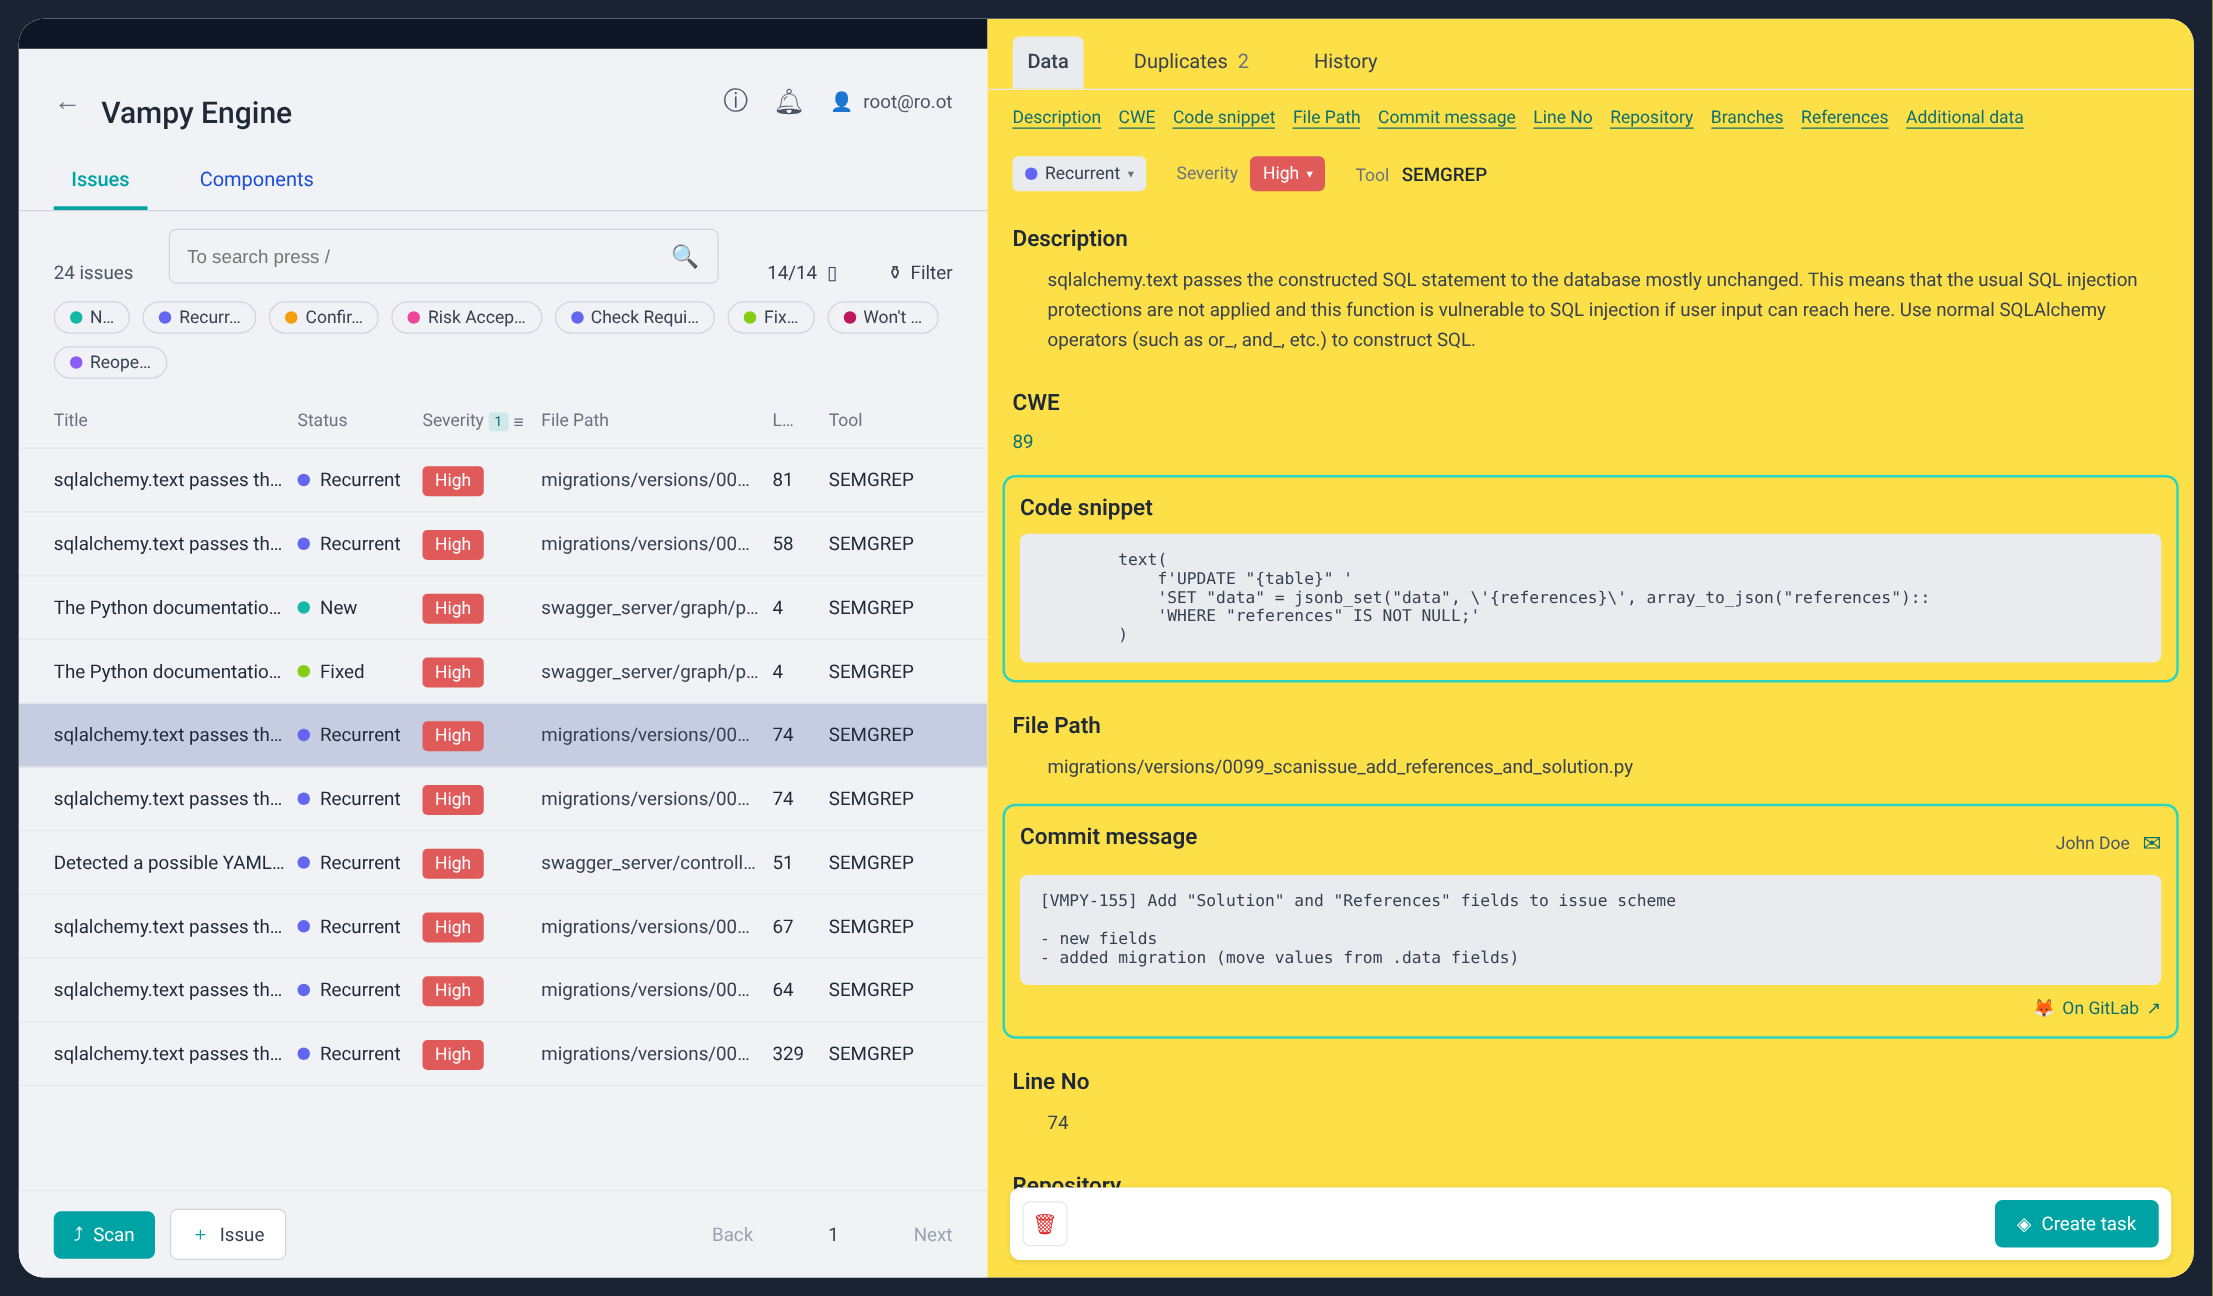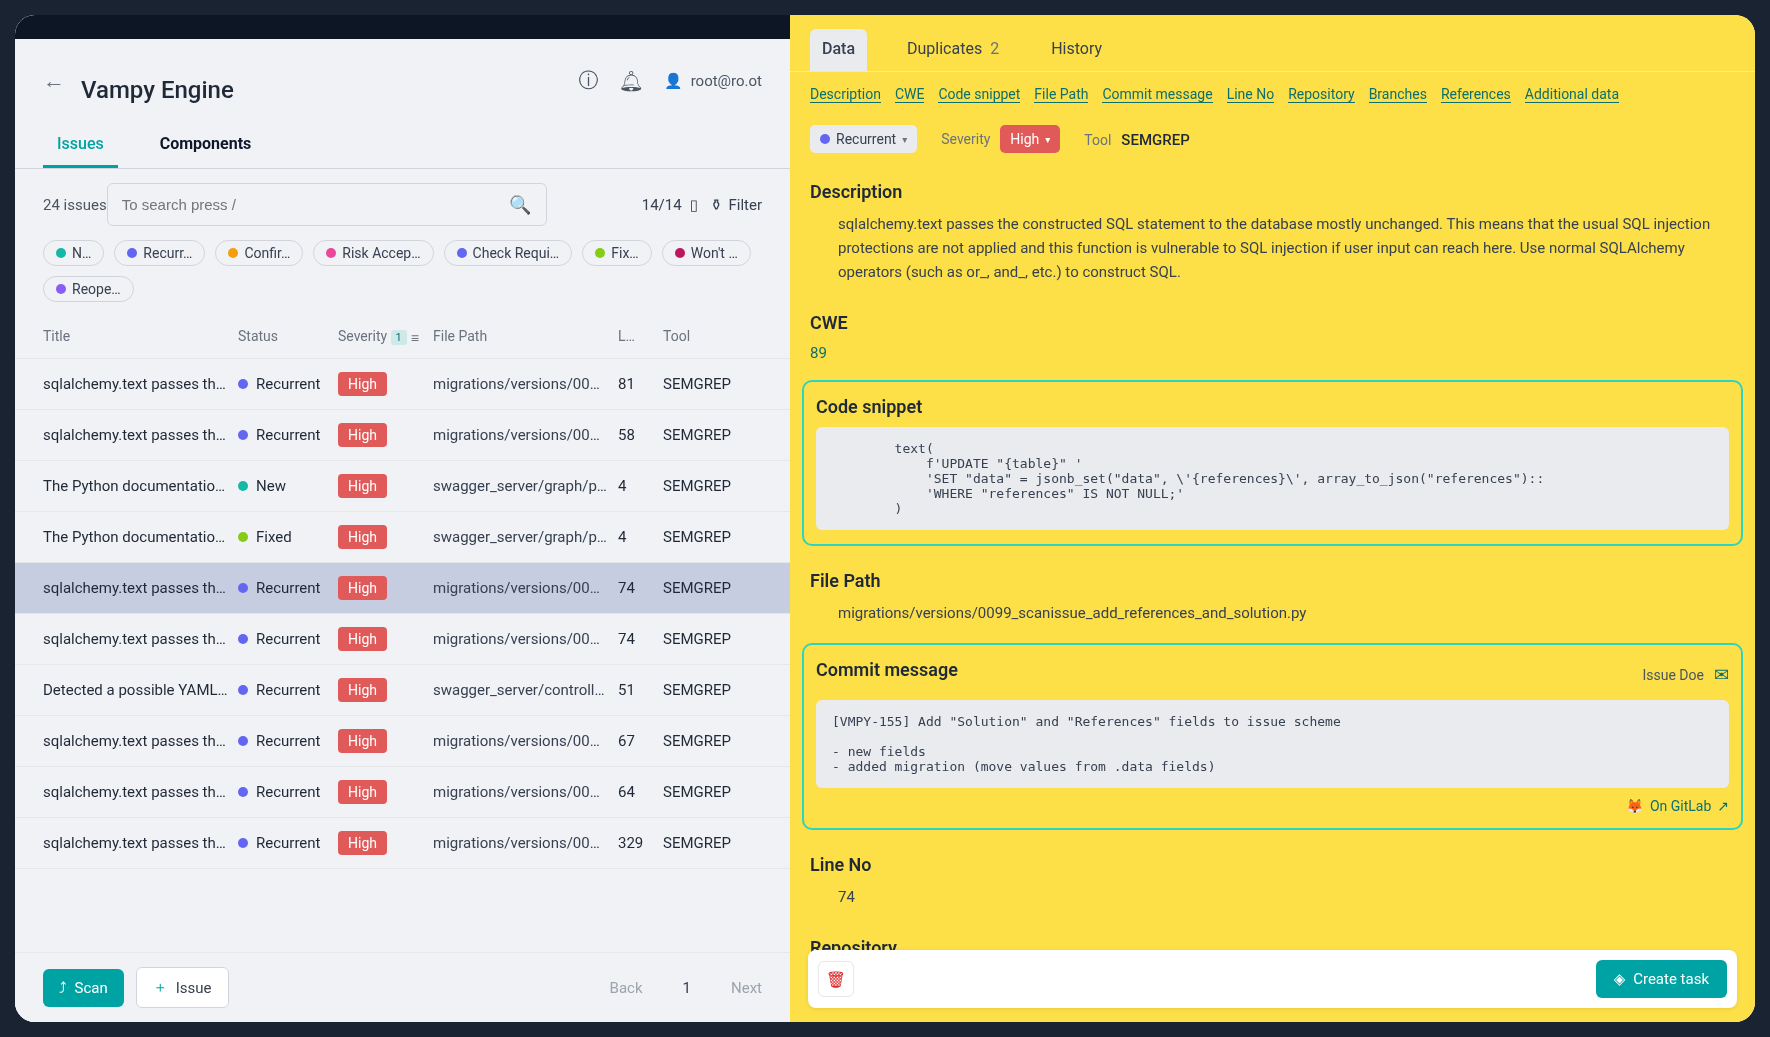--- a/index.html
+++ b/index.html
@@ -13,25 +13,25 @@
 .header { padding: 18px 28px 0 28px; display: flex; align-items: center; justify-content: space-between; }
 .header-left { display: flex; align-items: center; gap: 16px; }
 .back-arrow { color: #6b7280; font-size: 22px; cursor: pointer; }
 .page-title { font-size: 24px; font-weight: 500; color: #1f2937; margin-top: 19px; }
 .header-right { display: flex; align-items: center; gap: 20px; color: #4b5563; }
 .header-icon { font-size: 20px; cursor: pointer; }
 .user { display: flex; align-items: center; gap: 8px; font-size: 15px; }
 
 
 .main-tabs { display: flex; gap: 28px; padding: 18px 28px 0 28px; border-bottom: 1px solid #d1d5db; }
-.main-tab { padding: 12px 14px; font-size: 16px; color: #0f172a; cursor: pointer; border-bottom: 3px solid transparent; font-weight: bold; }
+.main-tab { padding: 12px 14px; font-size: 16px; color: #1d4ed8; cursor: pointer; border-bottom: 3px solid transparent; }
 .main-tab.active { color: #00a3a3; border-bottom-color: #00a3a3; font-weight: 500; }
 
 
-.search-row { display: flex; align-items: center; padding: 14px 28px; gap: 0; }
+.search-row { display: flex; align-items: flex-end; padding: 14px 28px; gap: 28px; }
 .issue-count { font-size: 15px; color: #4b5563; white-space: nowrap; }
 .search-box { flex: 1; display: flex; align-items: center; border: 1px solid #d1d5db; border-radius: 6px; padding: 10px 14px; background: #f0f2f5; max-width: 440px; }
 .search-box input { flex: 1; border: none; background: transparent; outline: none; font-size: 15px; color: #6b7280; }
 .search-box .search-icon { color: #6b7280; font-size: 18px; }
 .count-right { display: flex; align-items: center; gap: 8px; margin-left: auto; font-size: 15px; color: #374151; }
 .filter-btn { display: flex; align-items: center; gap: 6px; font-size: 15px; color: #374151; cursor: pointer; margin-left: 12px; }
 
 
 .status-row { display: flex; gap: 10px; padding: 0 28px 14px 28px; flex-wrap: wrap; }
 .status-pill { display: inline-flex; align-items: center; gap: 6px; border: 1px solid #d1d5db; border-radius: 14px; padding: 4px 12px; font-size: 14px; color: #374151; background: #f0f2f5; }
@@ -59,21 +59,21 @@
 .sev-badge { background: #e05a5a; color: #fff; padding: 4px 10px; border-radius: 4px; font-size: 14px; }
 .cell-file { flex: 0 0 185px; white-space: nowrap; overflow: hidden; text-overflow: ellipsis; color: #374151; padding-right: 10px; }
 .cell-line { flex: 0 0 45px; }
 .cell-tool { flex: 1; }
 
 
 .bottom-bar { position: absolute; bottom: 0; left: 0; right: 0; background: #f0f2f5; padding: 14px 28px; display: flex; align-items: center; gap: 12px; border-top: 1px solid #e5e7eb; }
 .btn { display: inline-flex; align-items: center; gap: 8px; border-radius: 6px; padding: 10px 16px; font-size: 15px; cursor: pointer; }
 .btn-scan { background: #00a3a3; color: #fff; }
 .btn-issue { background: #fff; border: 1px solid #d1d5db; color: #374151; }
-.pagination { margin-left: auto; display: flex; align-items: center; gap: 40px; color: #9ca3af; font-size: 15px; }
+.pagination { margin-left: auto; display: flex; align-items: center; gap: 60px; color: #9ca3af; font-size: 15px; }
 .pagination .cur { color: #374151; }
 
 
 .right-tabs { display: flex; gap: 28px; padding: 14px 28px 0 20px; border-bottom: 1px solid #e5e7eb; }
 .right-tab { padding: 10px 12px; font-size: 16px; color: #374151; cursor: pointer; border-bottom: 3px solid transparent; }
 .right-tab.active { background: #e9ebef; border-radius: 6px 6px 0 0; font-weight: 500; }
 .right-tab .count { color: #6b7280; margin-left: 4px; }
 
 .anchors { padding: 14px 20px; display: flex; flex-wrap: wrap; gap: 14px; }
 .anchors a { color: #0d6e6e; font-size: 14px; text-decoration: none; border-bottom: 1px solid #0d6e6e; }
@@ -392,21 +392,21 @@
 
     <div class="section">
       <h3>File Path</h3>
       <p>migrations/versions/0099_scanissue_add_references_and_solution.py</p>
     </div>
 
     <div class="boxed">
       <div class="commit-hdr">
         <h3>Commit message</h3>
         <span class="author">
-          <span>Issue Doe</span>
+          <span>John Doe</span>
           <span class="mail-icon">✉</span>
         </span>
       </div>
       <div class="codebox">[VMPY-155] Add "Solution" and "References" fields to issue scheme
 
 - new fields
 - added migration (move values from .data fields)</div>
       <div class="gitlab-link">
         <span>🦊</span>
         <span>On GitLab</span>

